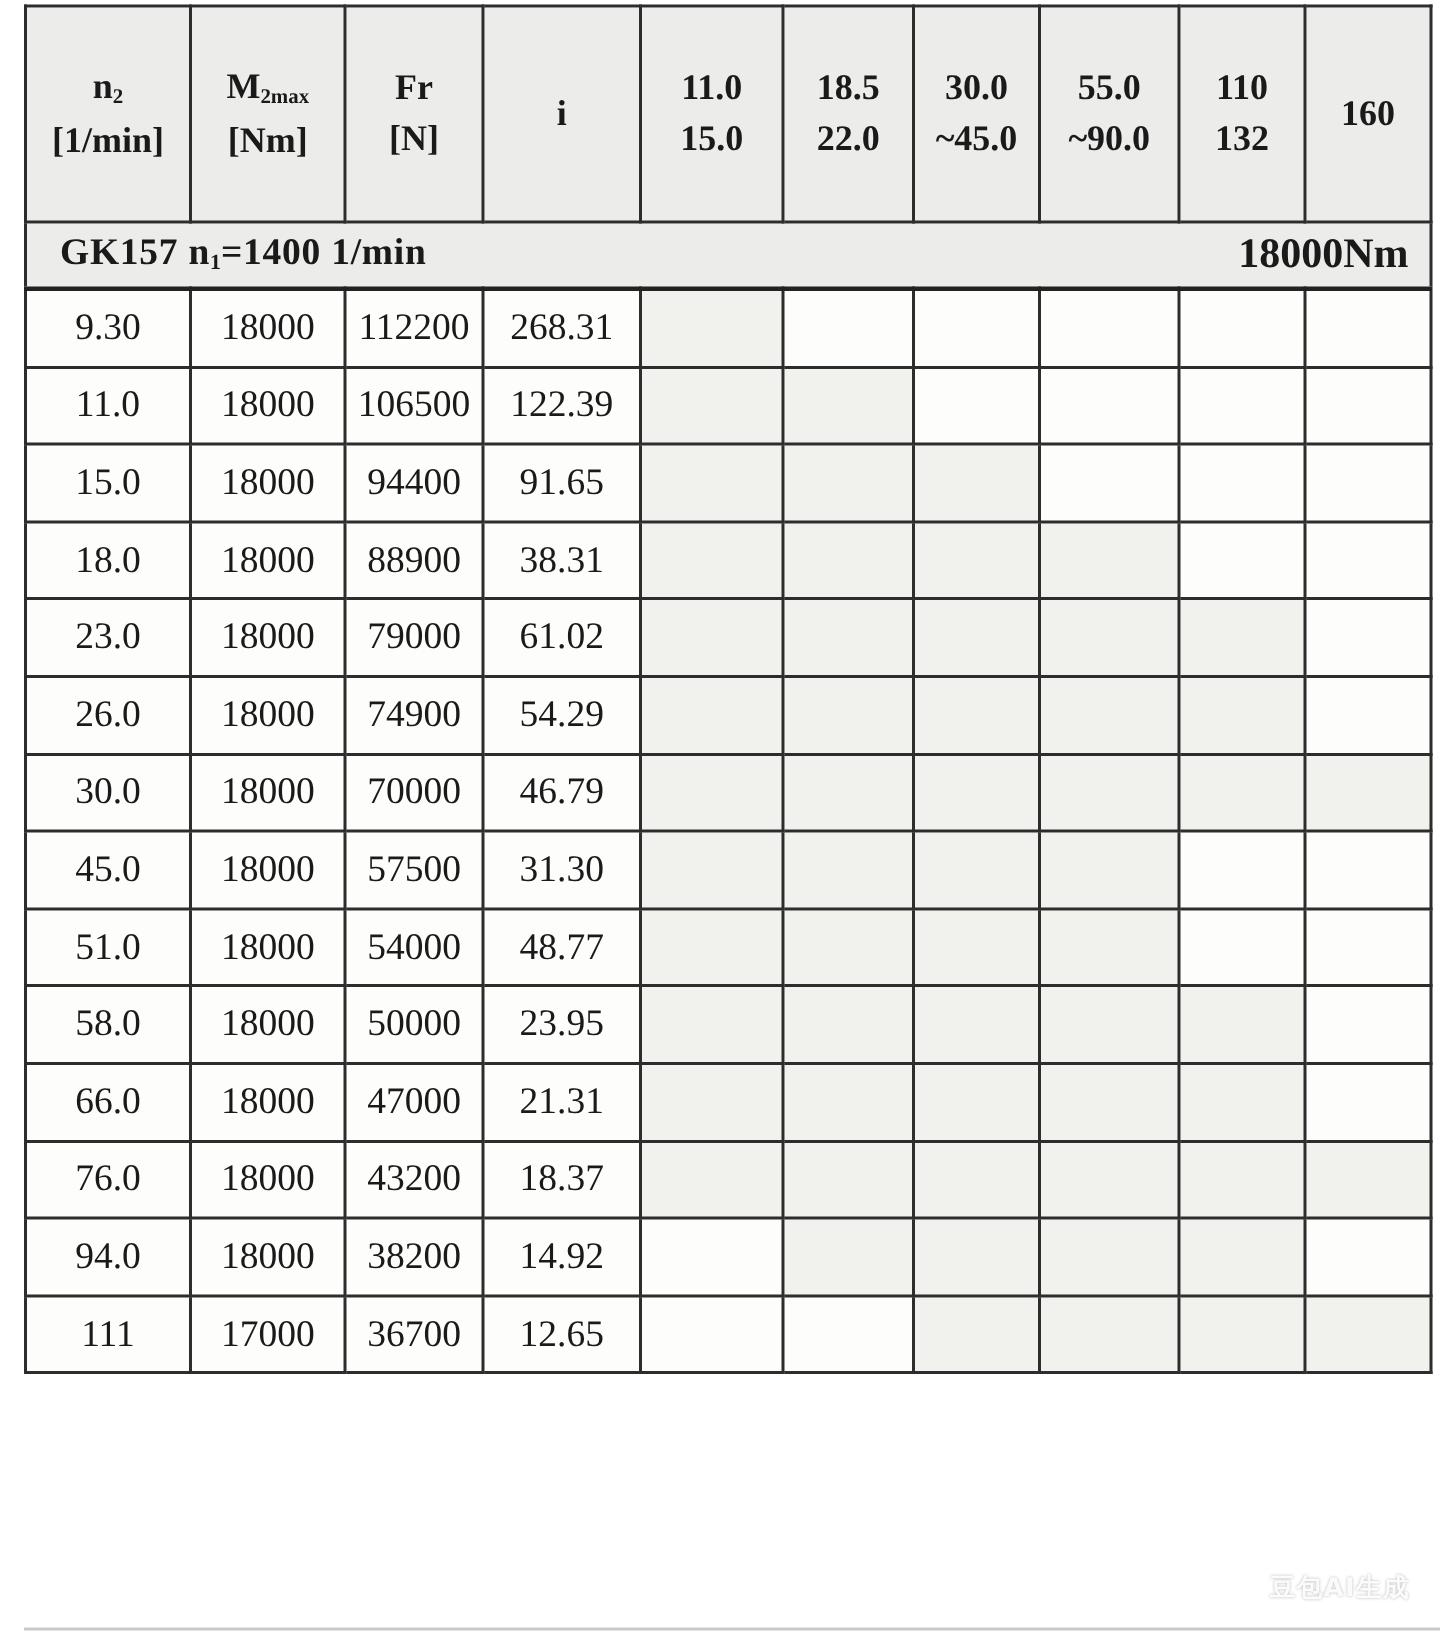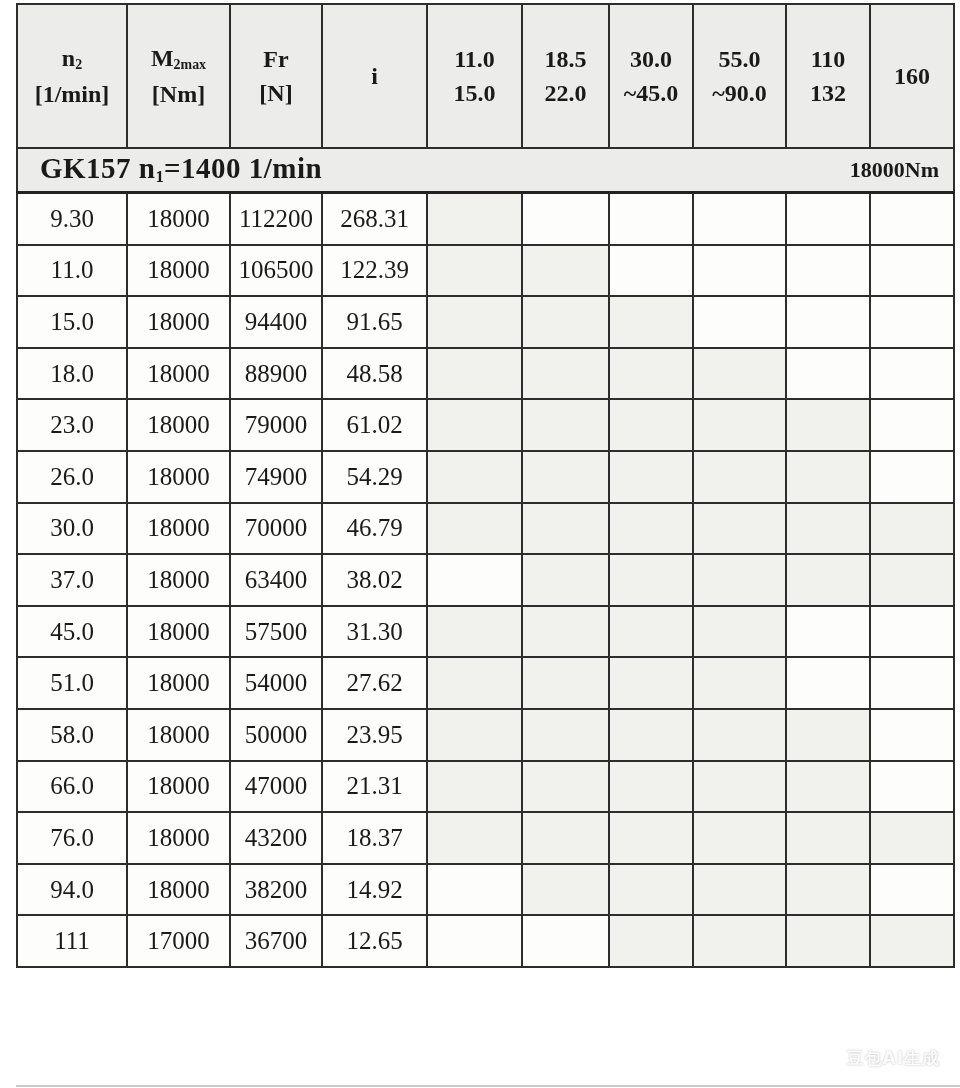--- a/index.html
+++ b/index.html
@@ -36,26 +36,26 @@
     height:42px;
   }
   .title-flex{
     display:flex;
     justify-content:space-between;
     align-items:center;
     padding:0 14px 0 22px;
   }
   .title-left{
     font-weight:bold;
-    font-size:29px;
+    font-size:25px;
     letter-spacing:.5px;
   }
   .title-right{
     font-weight:bold;
-    font-size:22px;
+    font-size:28px;
   }
   thead th{
     background:#ececea;
     height:142px;
     font-size:24px;
     font-weight:bold;
     border-bottom:3px solid #222;
   }
   thead .h-line{line-height:1.0;padding:5px 0;}
   sub{font-size:0.58em;vertical-align:-0.25em;letter-spacing:0;}
@@ -188,21 +188,21 @@
           <td class="band shaded"></td>
           <td class="band shaded"></td>
           <td class="band"></td>
           <td class="band"></td>
           <td class="band"></td>
         </tr>
         <tr>
           <td>18.0</td>
           <td>18000</td>
           <td>88900</td>
-          <td>48.58</td>
+          <td>38.31</td>
           <td class="band shaded"></td>
           <td class="band shaded"></td>
           <td class="band shaded"></td>
           <td class="band shaded"></td>
           <td class="band"></td>
           <td class="band"></td>
         </tr>
         <tr>
           <td>23.0</td>
           <td>18000</td>
@@ -233,48 +233,36 @@
           <td>70000</td>
           <td>46.79</td>
           <td class="band shaded"></td>
           <td class="band shaded"></td>
           <td class="band shaded"></td>
           <td class="band shaded"></td>
           <td class="band shaded"></td>
           <td class="band shaded"></td>
         </tr>
         <tr>
-          <td>37.0</td>
-          <td>18000</td>
-          <td>63400</td>
-          <td>38.02</td>
-          <td class="band"></td>
-          <td class="band shaded"></td>
-          <td class="band shaded"></td>
-          <td class="band shaded"></td>
-          <td class="band shaded"></td>
-          <td class="band shaded"></td>
-        </tr>
-        <tr>
           <td>45.0</td>
           <td>18000</td>
           <td>57500</td>
           <td>31.30</td>
           <td class="band shaded"></td>
           <td class="band shaded"></td>
           <td class="band shaded"></td>
           <td class="band shaded"></td>
           <td class="band"></td>
           <td class="band"></td>
         </tr>
         <tr>
           <td>51.0</td>
           <td>18000</td>
           <td>54000</td>
-          <td>27.62</td>
+          <td>48.77</td>
           <td class="band shaded"></td>
           <td class="band shaded"></td>
           <td class="band shaded"></td>
           <td class="band shaded"></td>
           <td class="band"></td>
           <td class="band"></td>
         </tr>
         <tr>
           <td>58.0</td>
           <td>18000</td>

